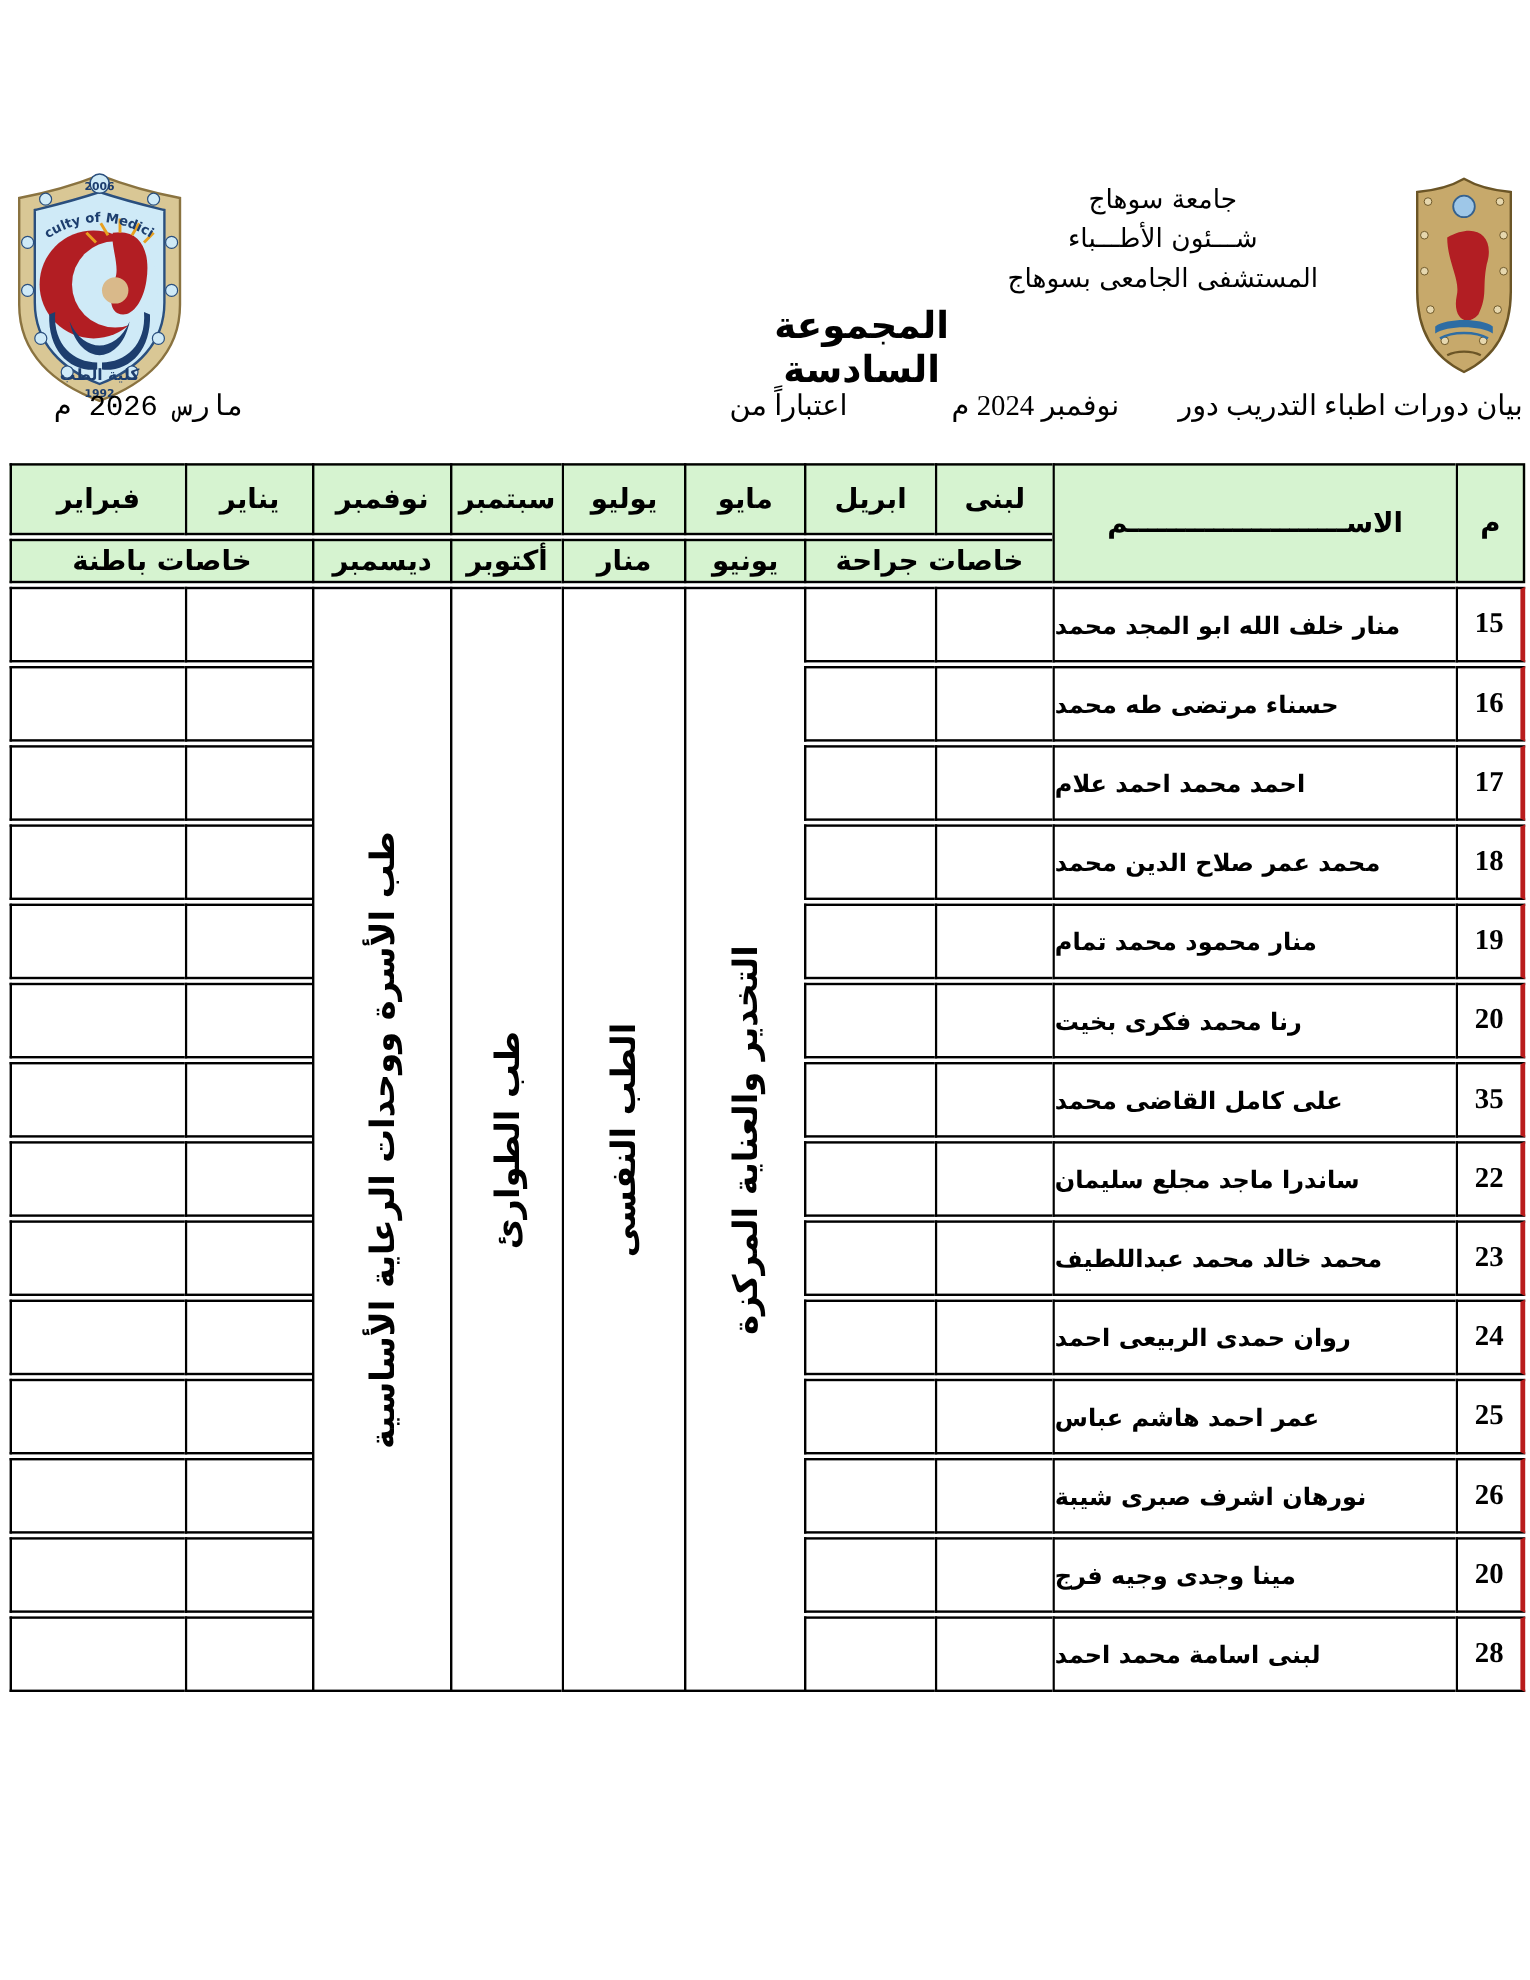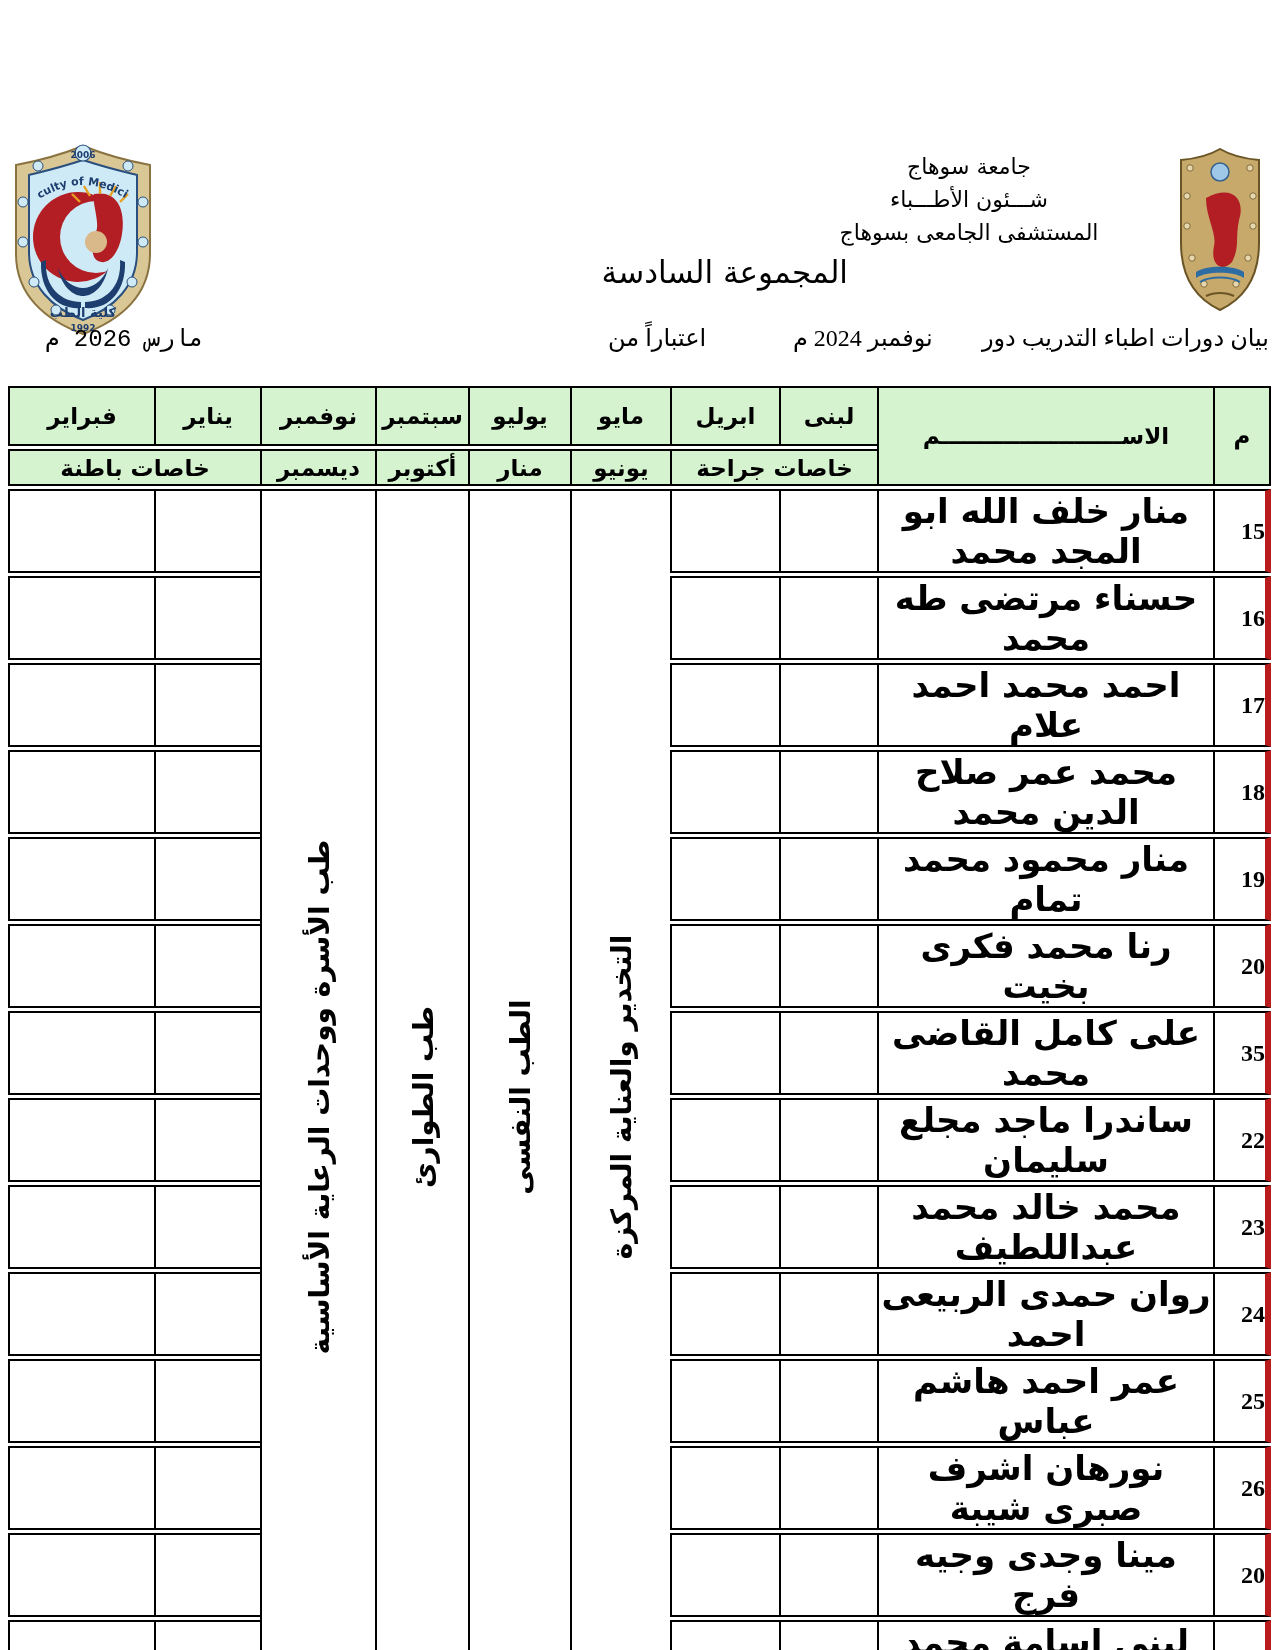--- a/index.html
+++ b/index.html
@@ -8,22 +8,22 @@
     font-family:"DejaVu Sans", sans-serif; color:#000; direction:rtl; overflow:hidden;
   }
   
   .org-text {
     position:absolute; top:150px; right:170px; width:272px;
     text-align:center; font-size:22px; line-height:1.5; color:#000000;
   }
   .logo-sohag { position:absolute; top:146px; left:1176px; width:88px; height:170px; }
   .logo-faculty { position:absolute; top:142px; left:8px; width:150px; height:196px; }
   .doc-title {
-    position:absolute; top:254px; left:588px; width:260px; 
-    font-size:31px; font-weight:normal;
+    position:absolute; top:254px; left:588px; width:260px; text-align:center;
+    font-size:31px; font-weight:bold;
   }
   .subtitle-line { position:absolute; top:324px; left:0; width:1275px; height:36px;
     font-size:24px; font-family:"Liberation Serif","DejaVu Sans",serif; }
   .subtitle-line span { position:absolute; white-space:nowrap; direction:rtl; }
   .sub-1 { right:6px; }
   .sub-2 { left:793px; }
   .sub-3 { left:608px; }
   .sub-4 { left:45px;font-family:Liberation Mono, monospace; }
   
   .tbl-wrap { position:absolute; top:383px; left:8px; width:1263px; }
@@ -37,25 +37,25 @@
     background:#fff; overflow:visible;
   }
   table.sched th { background:#d6f3d0; font-weight:bold; font-size:23px; text-align:center; }
   th.c-edge { border-right:2px solid #000; }
   th.th-plain { font-weight:normal; }
   th.th-name { font-size:24px; }
   tr.hrow-a { height:60px; }
   tr.hrow-b { height:37px; }
   tr.brow  { height:63px; }
   td.c-num {
-    border-right:6px solid #b91c1c; border-left:5px double #000;
-    text-align:right; padding-left:6px; font-weight:bold; font-size:24px;
+    border-right:4px solid #b91c1c; border-left:5px double #000;
+    text-align:center; padding-left:6px; font-weight:bold; font-size:24px;
     font-family:"Liberation Serif","DejaVu Sans",serif;
   }
-  td.c-name { text-align:center; padding-right:3px; font-weight:bold; font-size:34px; }
+  td.c-name { text-align:left; padding-right:3px; font-weight:bold; font-size:20px; }
   td.rotcell { position:relative; }
   .rot {
     position:absolute; top:50%; left:50%;
     transform:translate(-50%,-50%) rotate(-90deg);
     white-space:nowrap; font-weight:bold; font-size:28px;
   }
   .svgtext { font-family:"DejaVu Sans", sans-serif; }
 </style>
 </head>
 <body>

